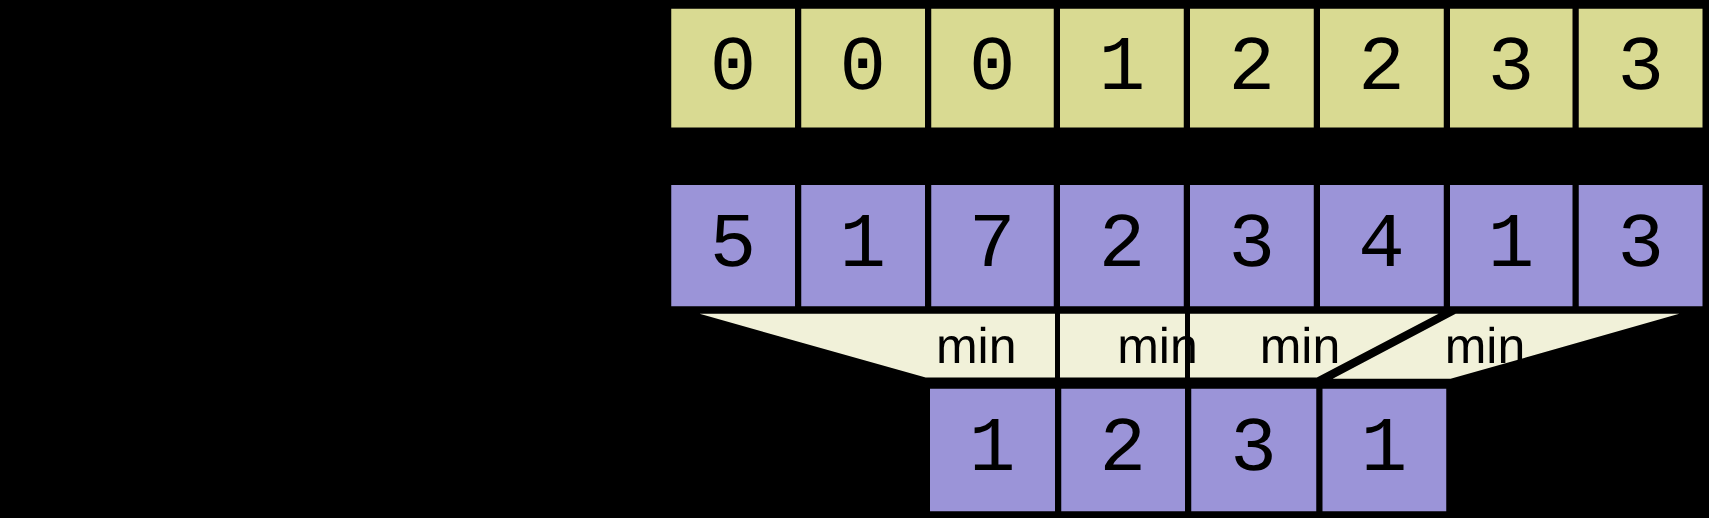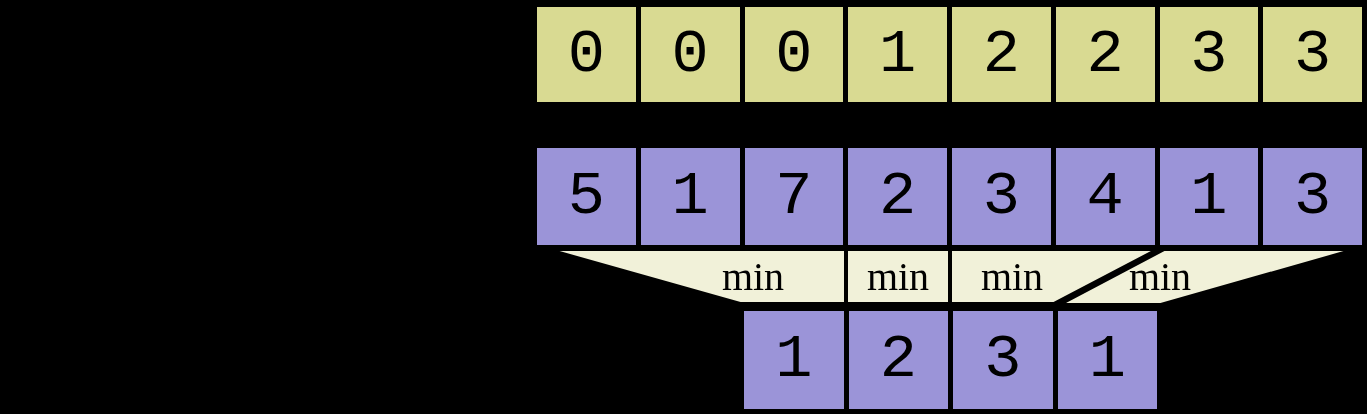--- a/index.html
+++ b/index.html
@@ -46,25 +46,26 @@
   }
   .funnel-svg polygon {
     stroke: #000000;
     stroke-width: 4;
     stroke-linejoin: miter;
   }
   .min-label {
     position: absolute;
     top: 277px;
     transform: translate(-50%, -50%);
-    font-family: Liberation Serif, serif;
+    font-family: Liberation Sans, sans-serif;
     font-size: 40px;
     line-height: 1;
     color: var(--text_black, #000000);
     white-space: nowrap;
+    margin-left: 28px;
   }
 </style>
 </head>
 <body>
 
 <div class="row row-top">
   <div class="cell cell-yellow">0</div>
   <div class="cell cell-yellow">0</div>
   <div class="cell cell-yellow">0</div>
   <div class="cell cell-yellow">1</div>

